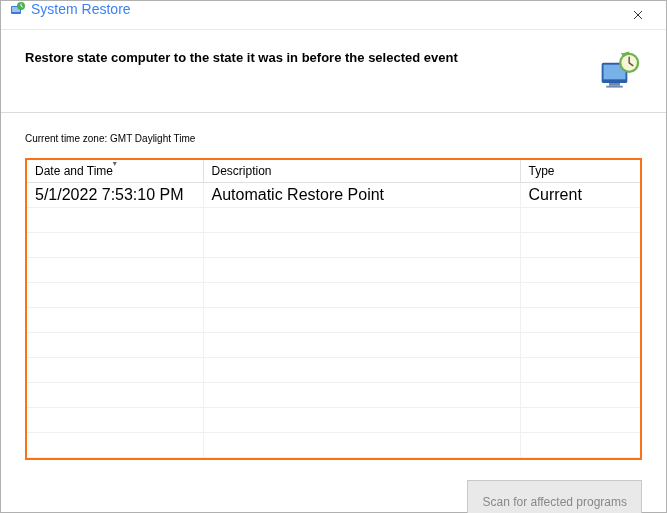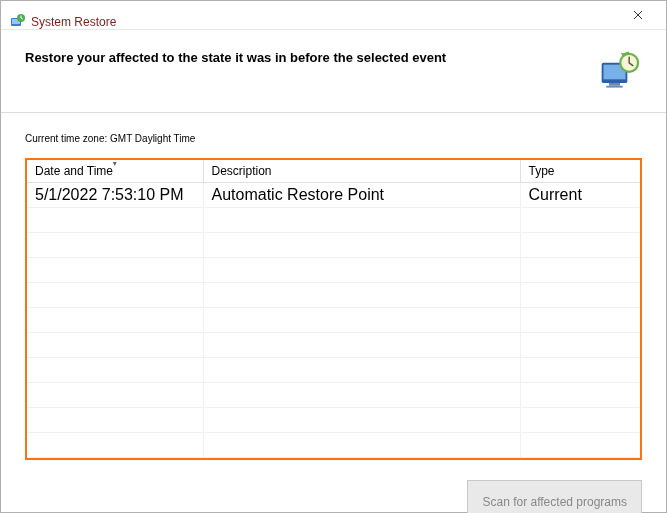--- a/index.html
+++ b/index.html
@@ -15,25 +15,25 @@
       width: 667px;
       height: 513px;
       background: #ffffff;
       border: 1px solid #b0b0b0;
       display: flex;
       flex-direction: column;
     }
     .titlebar {
       height: 30px;
       display: flex;
-      align-items: flex-end;
+      align-items: flex-start;
       padding: 0 8px;
       border-bottom: 1px solid #e8e8e8;
-      color: #7f1d1d;
-      font-size: 12px;
+      color: #3b82f6;
+      font-size: 14px;
     }
     .titlebar .app-icon {
       width: 16px;
       height: 16px;
       margin-right: 6px;
       display: inline-flex;
       align-items: center;
       justify-content: center;
     }
     .titlebar .title-text { flex: 1; }
@@ -147,21 +147,21 @@
     </span>
     <span class="title-text">System Restore</span>
     <div class="close-btn">
       <svg viewBox="0 0 10 10" width="10" height="10">
         <path d="M1 1 L9 9 M9 1 L1 9" stroke="#333" stroke-width="1"></path>
       </svg>
     </div>
   </div>
 
   <div class="header-area">
-    <div class="heading">Restore your affected to the state it was in before the selected event</div>
+    <div class="heading">Restore state computer to the state it was in before the selected event</div>
     <div class="restore-icon">
       <svg viewBox="0 0 48 48" width="44" height="44">
         <rect x="4" y="14" width="28" height="22" rx="2" fill="#2b5fa7"></rect>
         <rect x="6" y="16" width="24" height="16" fill="#78b0ea"></rect>
         <rect x="12" y="36" width="12" height="3" fill="#6d8aad"></rect>
         <rect x="9" y="39" width="18" height="2" fill="#6d8aad"></rect>
         <circle cx="34" cy="14" r="11" fill="#6db24f"></circle>
         <circle cx="34" cy="14" r="8.5" fill="#f8f4d8"></circle>
         <path d="M34 8 L34 14 L38 17" stroke="#5a5a3a" stroke-width="1.6" fill="none" stroke-linecap="round"></path>
         <path d="M27 6 A11 11 0 0 1 34 3" stroke="#6db24f" stroke-width="3" fill="none"></path>

